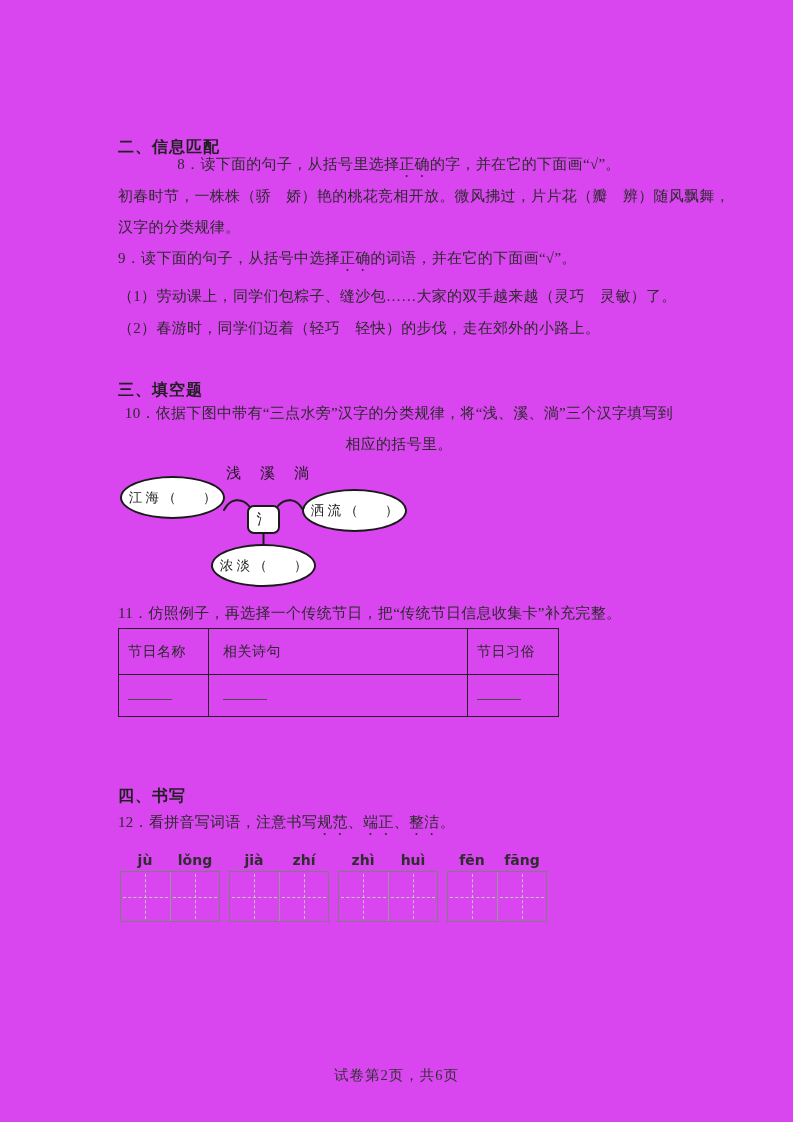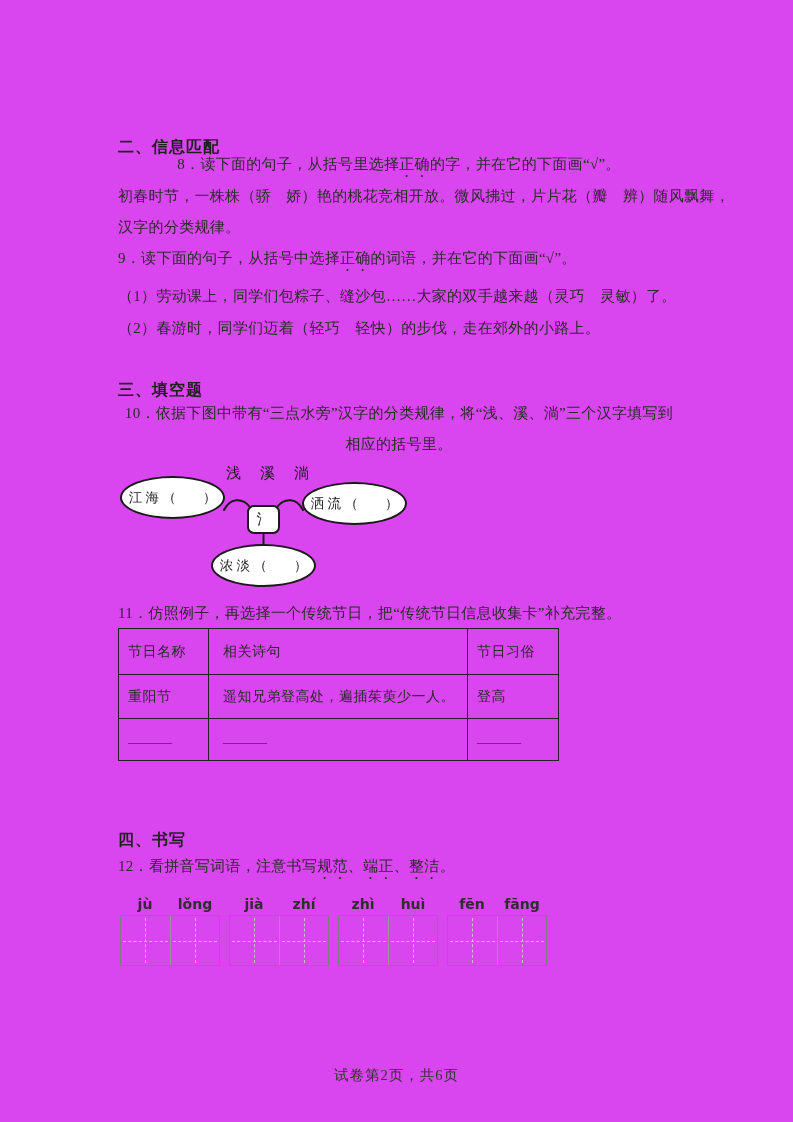--- a/index.html
+++ b/index.html
@@ -52,21 +52,21 @@
   }
   .bubble{
     position:absolute;
     border:2px solid #1a1a1a;
     display:flex;align-items:center;justify-content:center;
     font-size:13.5px;color:#1a1a1a;white-space:nowrap;
     background:#fff;box-sizing:border-box;
   }
   .ellipse{border-radius:50%;width:105px;height:43px;}
   .el-left{left:2px;top:12px;}
-  .el-right{left:184px;top:18px;}
+  .el-right{left:184px;top:25px;}
   .el-bottom{left:93px;top:80px;}
   .centerbox{
     left:129px;top:41px;width:33px;height:29px;
     border-radius:7px;font-size:14px;z-index:2;
   }
   .connectors{position:absolute;left:0;top:0;z-index:1;}
 
   
   table.festival{
     border-collapse:collapse;
@@ -165,25 +165,20 @@
 
     <p class="qline mt12">11．仿照例子，再选择一个传统节日，把“传统节日信息收集卡”补充完整。</p>
 
     <table class="festival">
       <tbody>
           <tr class="r-head">
         <th class="c1">节日名称</th>
         <th class="c2">相关诗句</th>
         <th class="c3">节日习俗</th>
       </tr>
-      <tr class="r-data">
-        <td class="c1">重阳节</td>
-        <td class="c2">遥知兄弟登高处，遍插茱萸少一人。</td>
-        <td class="c3">登高</td>
-      </tr>
       <tr class="r-blank">
         <td class="c1"><span class="blank-line"></span></td>
         <td class="c2"><span class="blank-line"></span></td>
         <td class="c3"><span class="blank-line"></span></td>
       </tr>
     </tbody>
       </table>
 
     <h2 class="sec-heading mt70">四、书写</h2>
 

